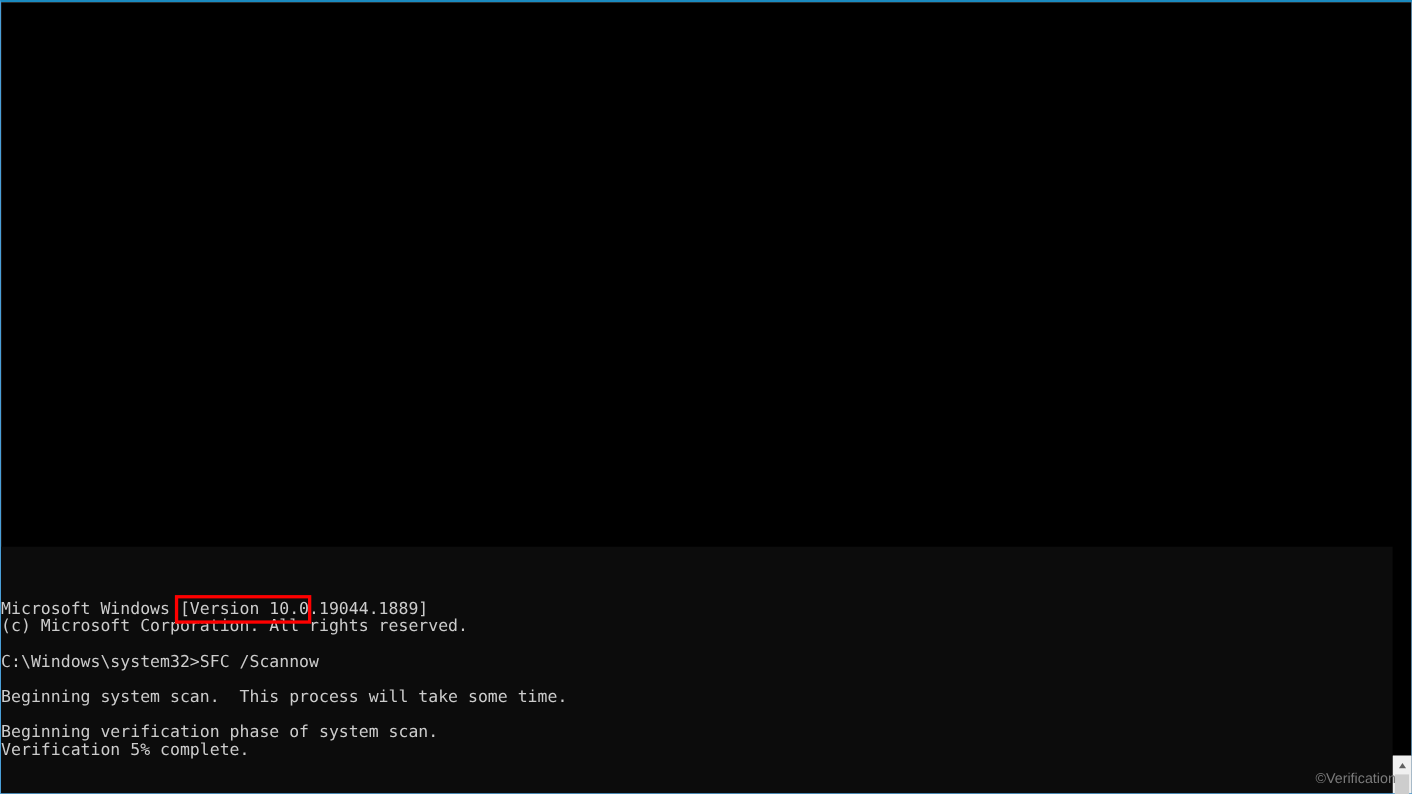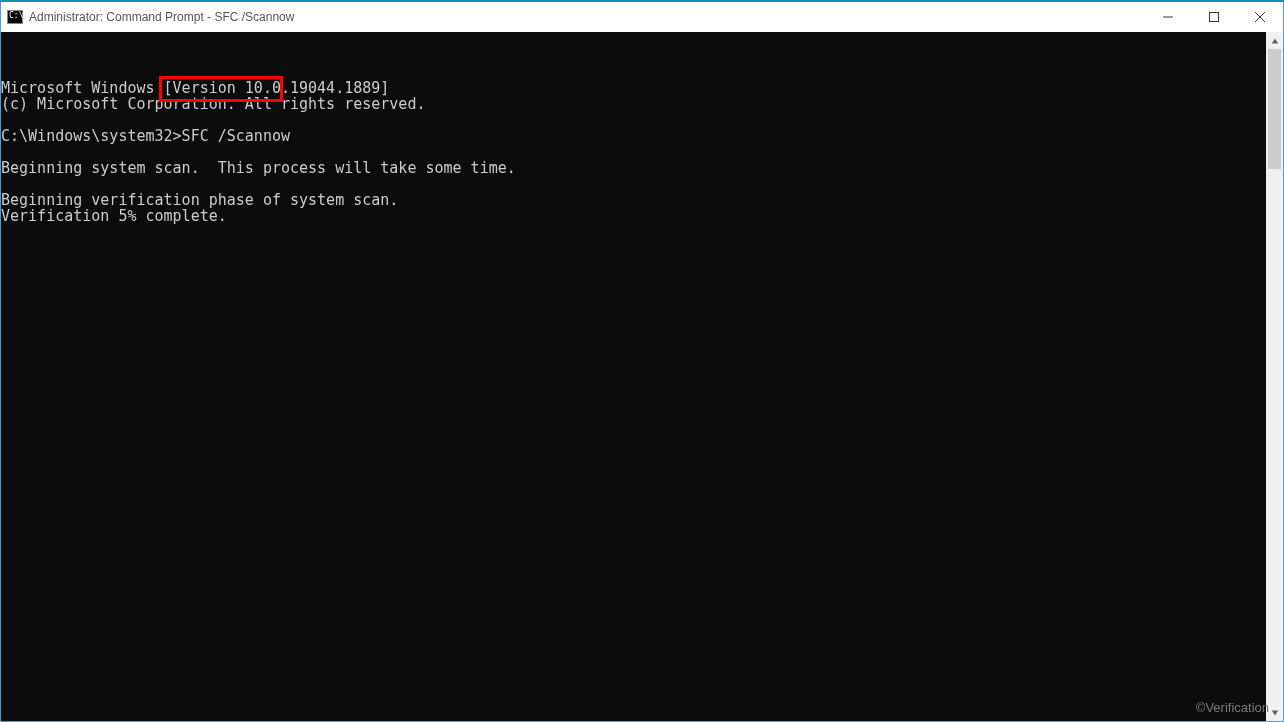--- a/index.html
+++ b/index.html
@@ -50,20 +50,21 @@
     color: #555;
   }
   .win-btn svg { width: 10px; height: 10px; stroke: #333; stroke-width: 1; fill: none; }
   .win-btn.close svg { stroke: #333; }
   
   .term-wrap {
     flex: 1 1 auto;
     display: flex;
     background: #000;
     position: relative;
+    align-items: flex-end;
   }
   .terminal {
     flex: 1 1 auto;
     background: #0c0c0c;
     color: #cccccc;
     font-family: Consolas, "Lucida Console", monospace;
     font-size: 15px;
     line-height: 16px;
     white-space: pre;
     padding: 0;
@@ -101,45 +102,20 @@
     color: #7a7a7a;
     font-family: Arial, sans-serif;
     pointer-events: none;
   }
 </style>
 </head>
 <body>
 
 <div class="window">
 
-  <div class="titlebar">
-    <span class="appicon">
-      <span class="cmd-glyph"></span>
-    </span>
-    <span class="title-text">Administrator: Command Prompt - SFC  /Scannow</span>
-    <span class="spacer"></span>
-    <div class="win-controls">
-      <div class="win-btn">
-        <svg viewBox="0 0 10 10">
-            <line x1="0" y1="5" x2="10" y2="5"></line>
-          </svg>
-      </div>
-      <div class="win-btn">
-        <svg viewBox="0 0 10 10">
-            <rect x="0.5" y="0.5" width="9" height="9"></rect>
-          </svg>
-      </div>
-      <div class="win-btn close">
-        <svg viewBox="0 0 10 10">
-            <line x1="0" y1="0" x2="10" y2="10"></line>
-            <line x1="10" y1="0" x2="0" y2="10"></line>
-          </svg>
-      </div>
-    </div>
-  </div>
 
   <div class="term-wrap">
     <div class="terminal" id="terminal">
       
       <span class="line">Microsoft Windows [Version 10.0.19044.1889]</span><span class="line">(c) Microsoft Corporation. All rights reserved.</span><span class="line">&nbsp;</span><span class="line">C:\Windows\system32&gt;SFC /Scannow</span><span class="line">&nbsp;</span><span class="line">Beginning system scan.  This process will take some time.</span><span class="line">&nbsp;</span><span class="line">Beginning verification phase of system scan.</span><span class="line">Verification 5% complete.</span><div class="highlight-box" id="hlbox" style="top: 44px; left: 158px; width: 124px; height: 26px;"></div>
     </div>
     <div class="scrollbar">
       <div class="sbtn">
         <svg viewBox="0 0 10 10">
             <polygon points="5,2 9,8 1,8"></polygon>

